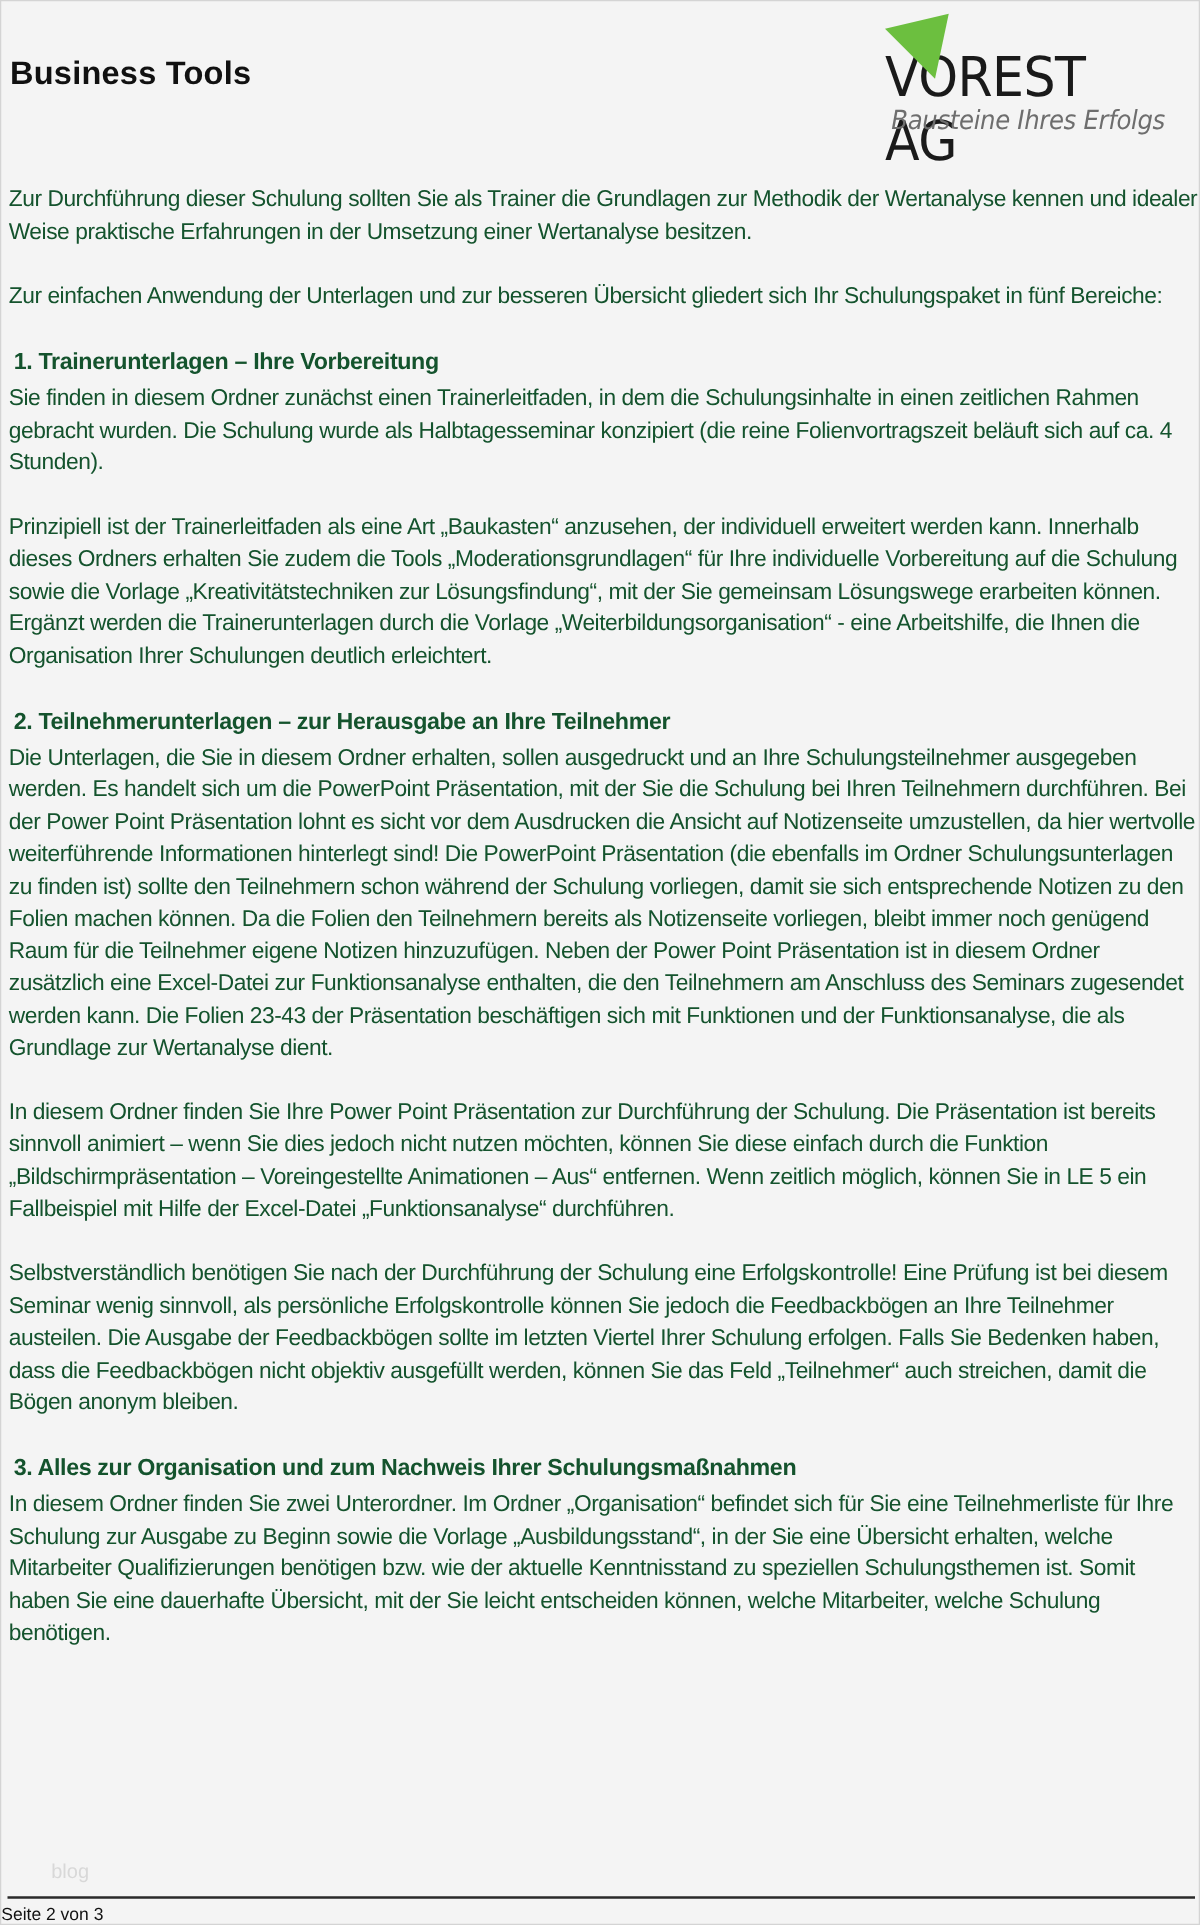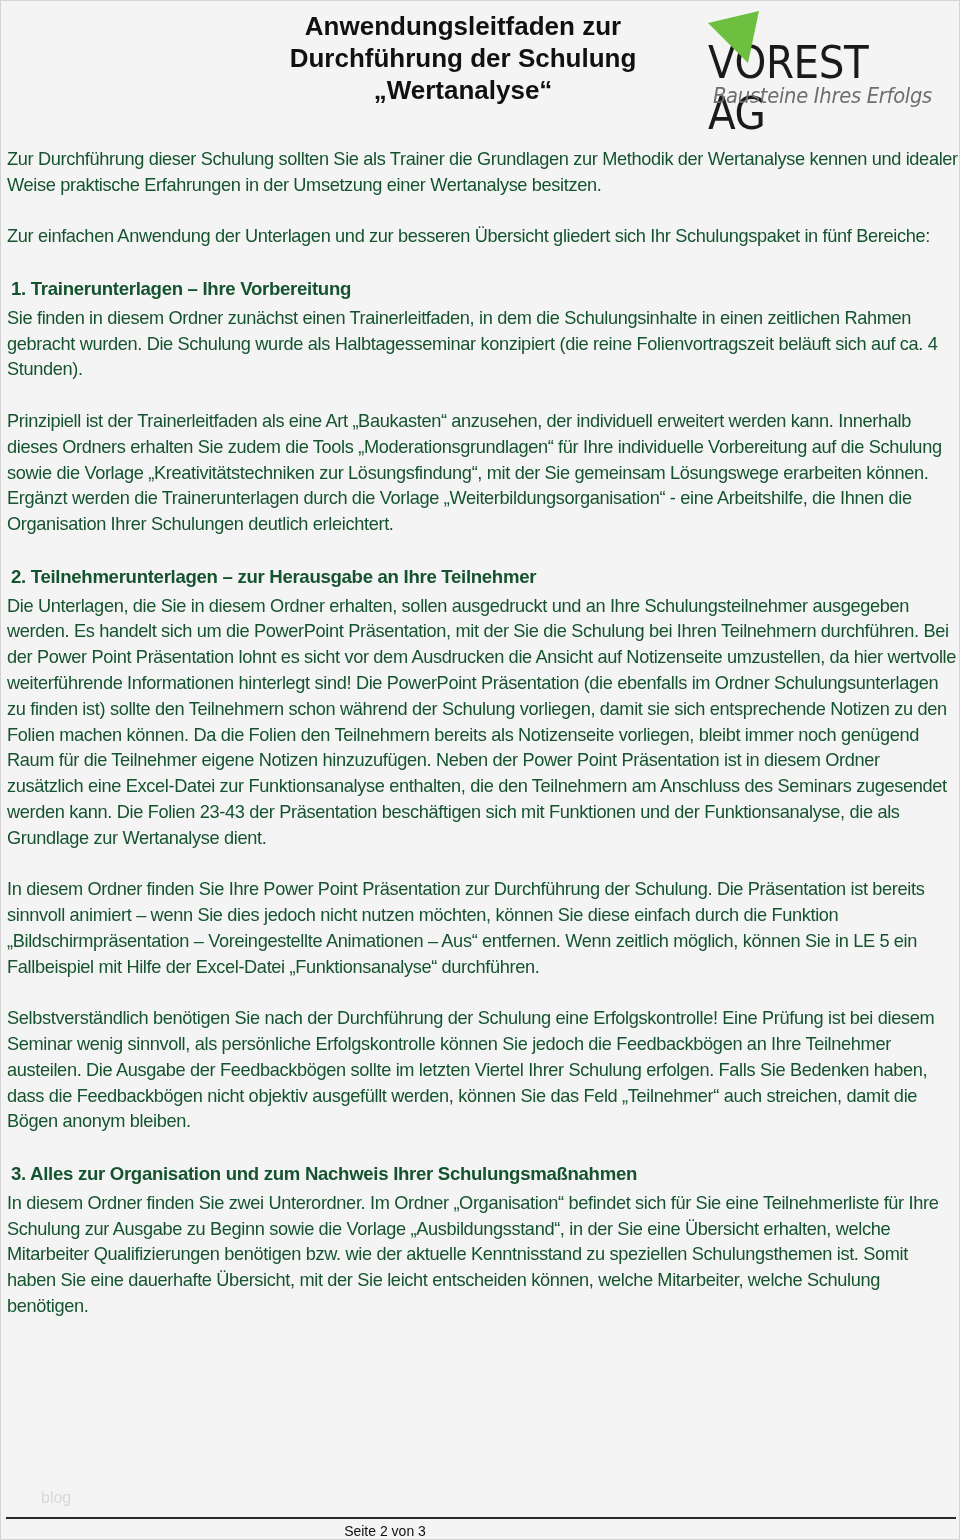--- a/index.html
+++ b/index.html
@@ -60,36 +60,32 @@
 
   
   .watermark {
     position: absolute; left: 40px; top: 1488px;
     font-family: "Liberation Sans", sans-serif; font-size: 16px; color: #d8d8d8;
   }
   .footer-rule {
     position: absolute; left: 5px; top: 1516px; width: 950px; height: 2px; background: #2a2a2a;
   }
   .footer-page {
-    position: absolute; left: 0; top: 1522px; width: 768px; text-align: center;
+    position: absolute; left: 0; top: 1522px; width: 768px; 
     font-family: "Liberation Sans", sans-serif; font-size: 14px; color: #111;
   }
 </style>
 </head>
 <body>
 
 <div class="page">
 
   <div class="header">
+    <div class="brand">Business Tools</div>
 
-    <div class="doc-title">
-      <span>Anwendungsleitfaden zur</span>
-      <span>Durchführung der Schulung</span>
-      <span>„Wertanalyse“</span>
-    </div>
 
     <div class="logo">
       <div class="logo-name">VOREST AG</div>
       <svg width="70" height="60" viewBox="0 0 70 60">
         <polygon points="2,14 53,2 42,54" fill="#6cbf3f"></polygon>
       </svg>
       <div class="logo-tagline">Bausteine Ihres Erfolgs</div>
     </div>
   </div>
 

